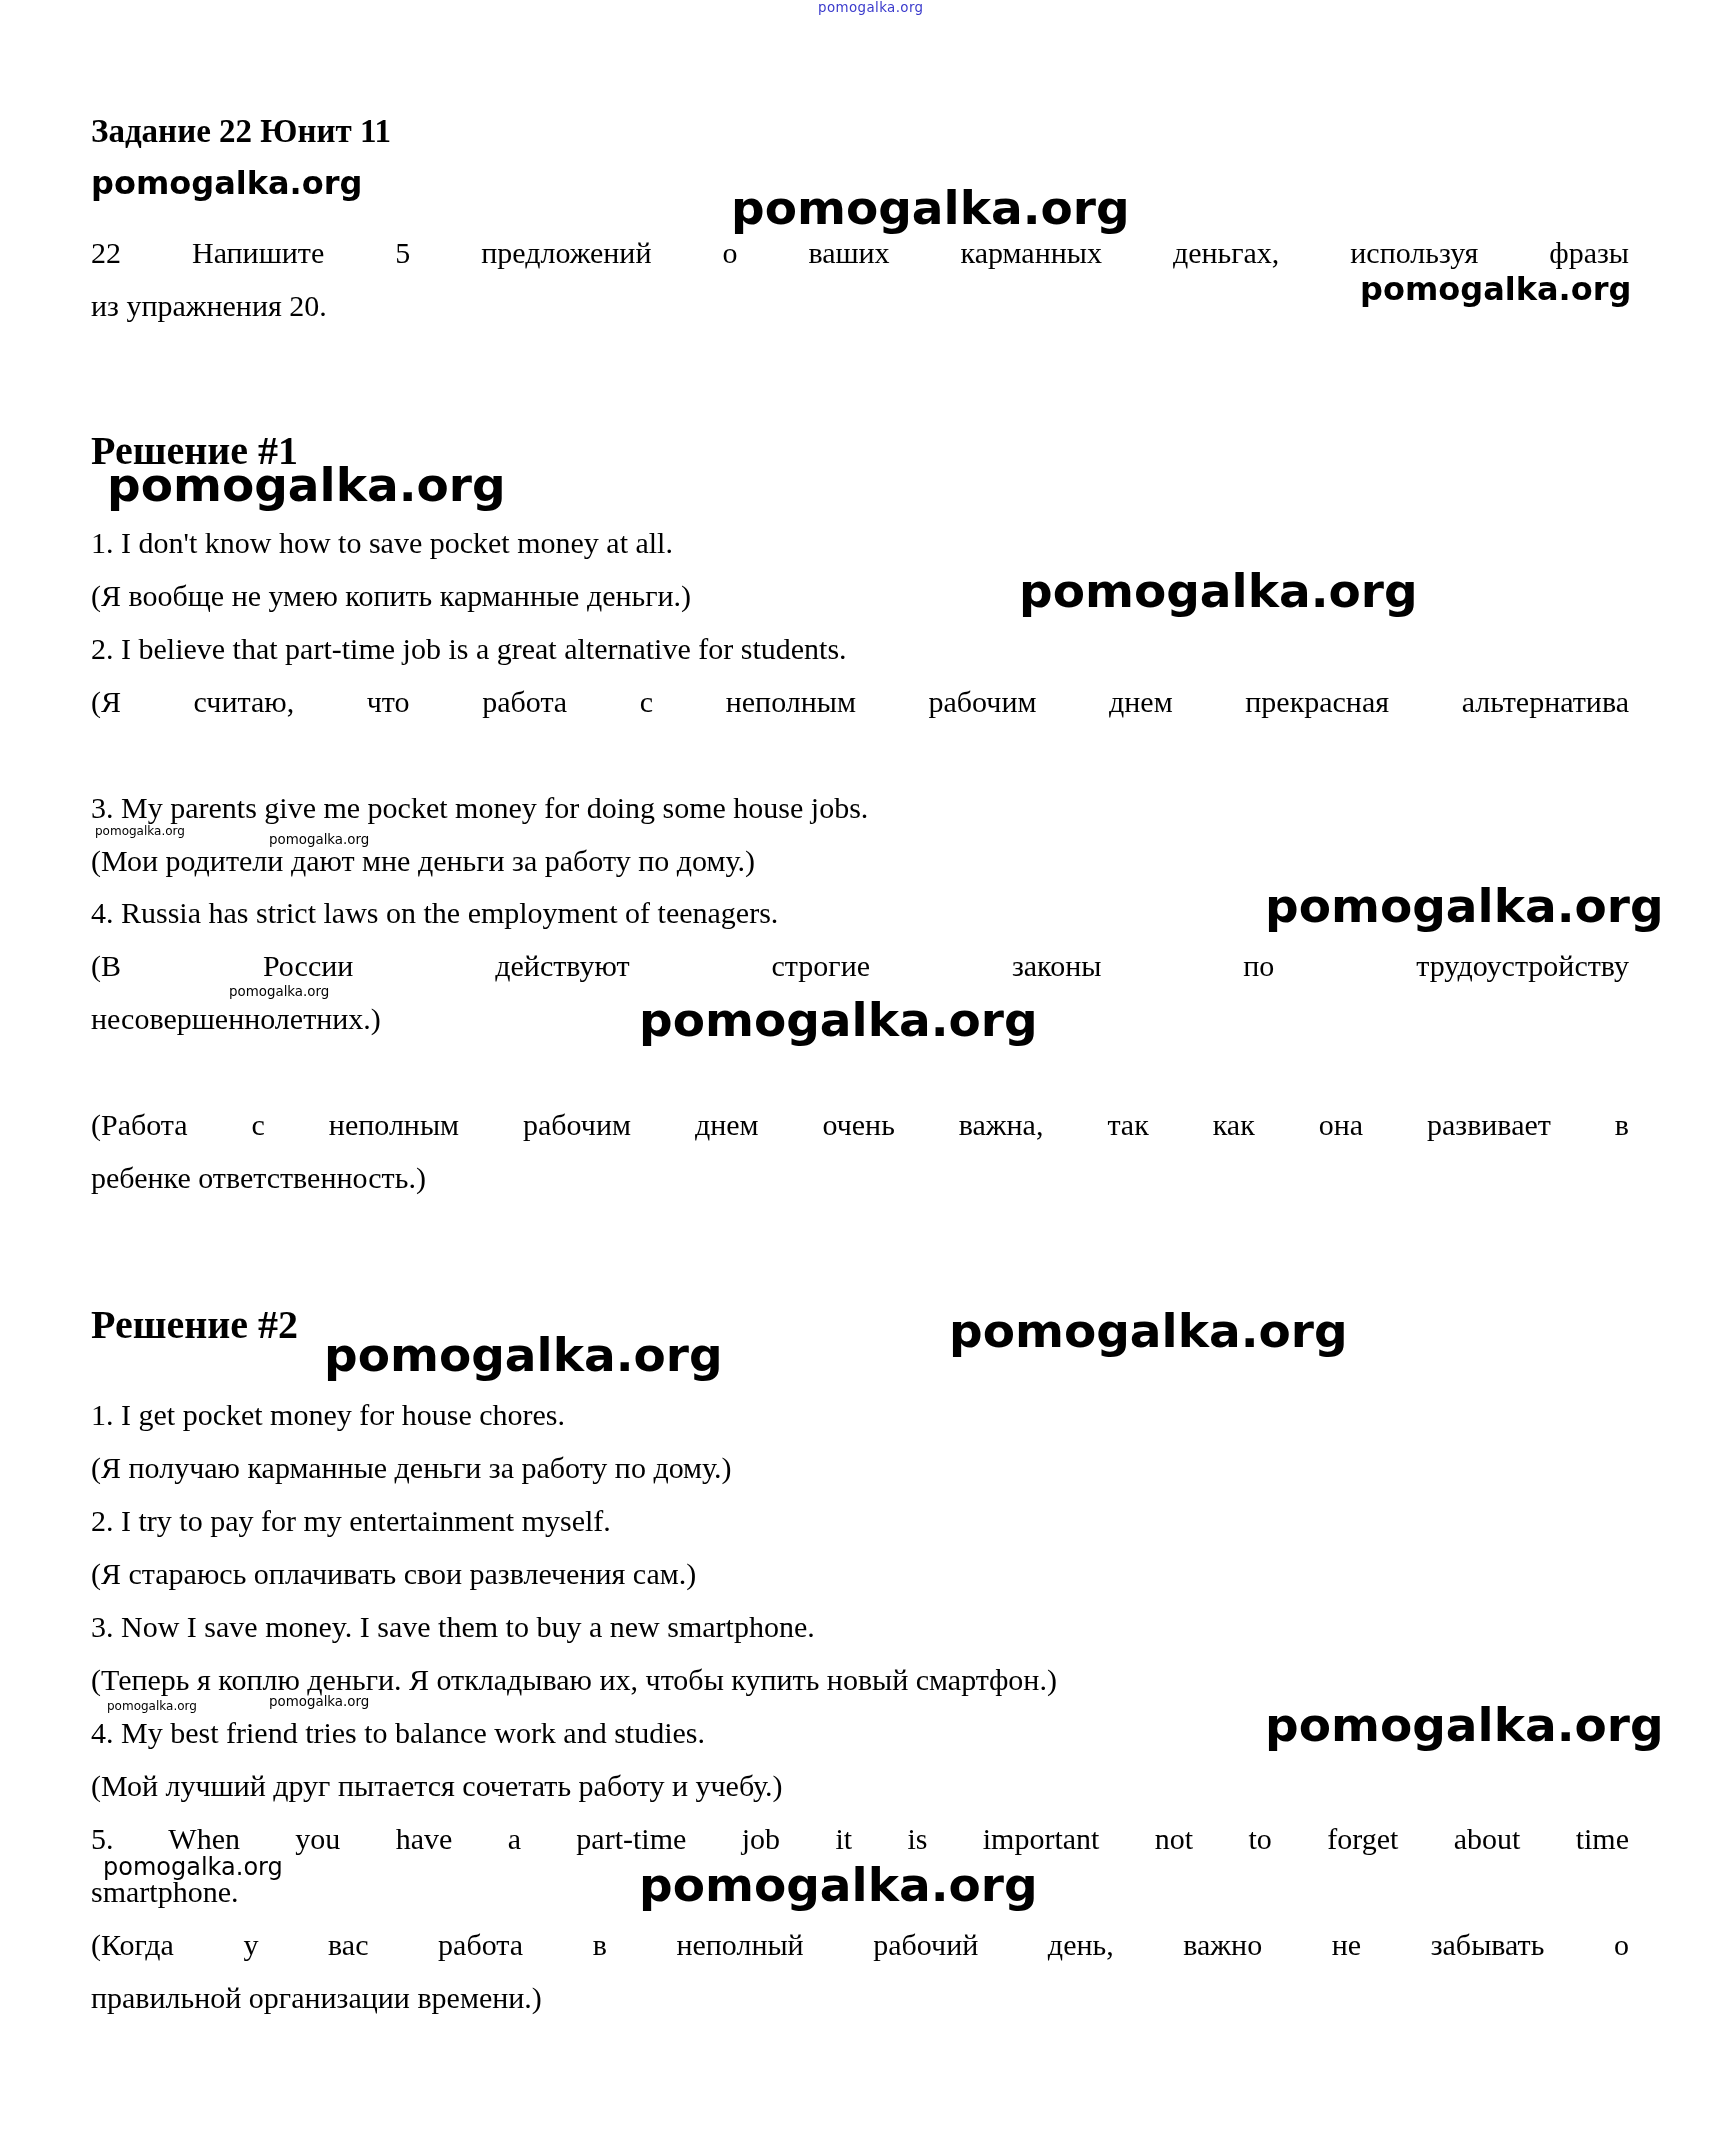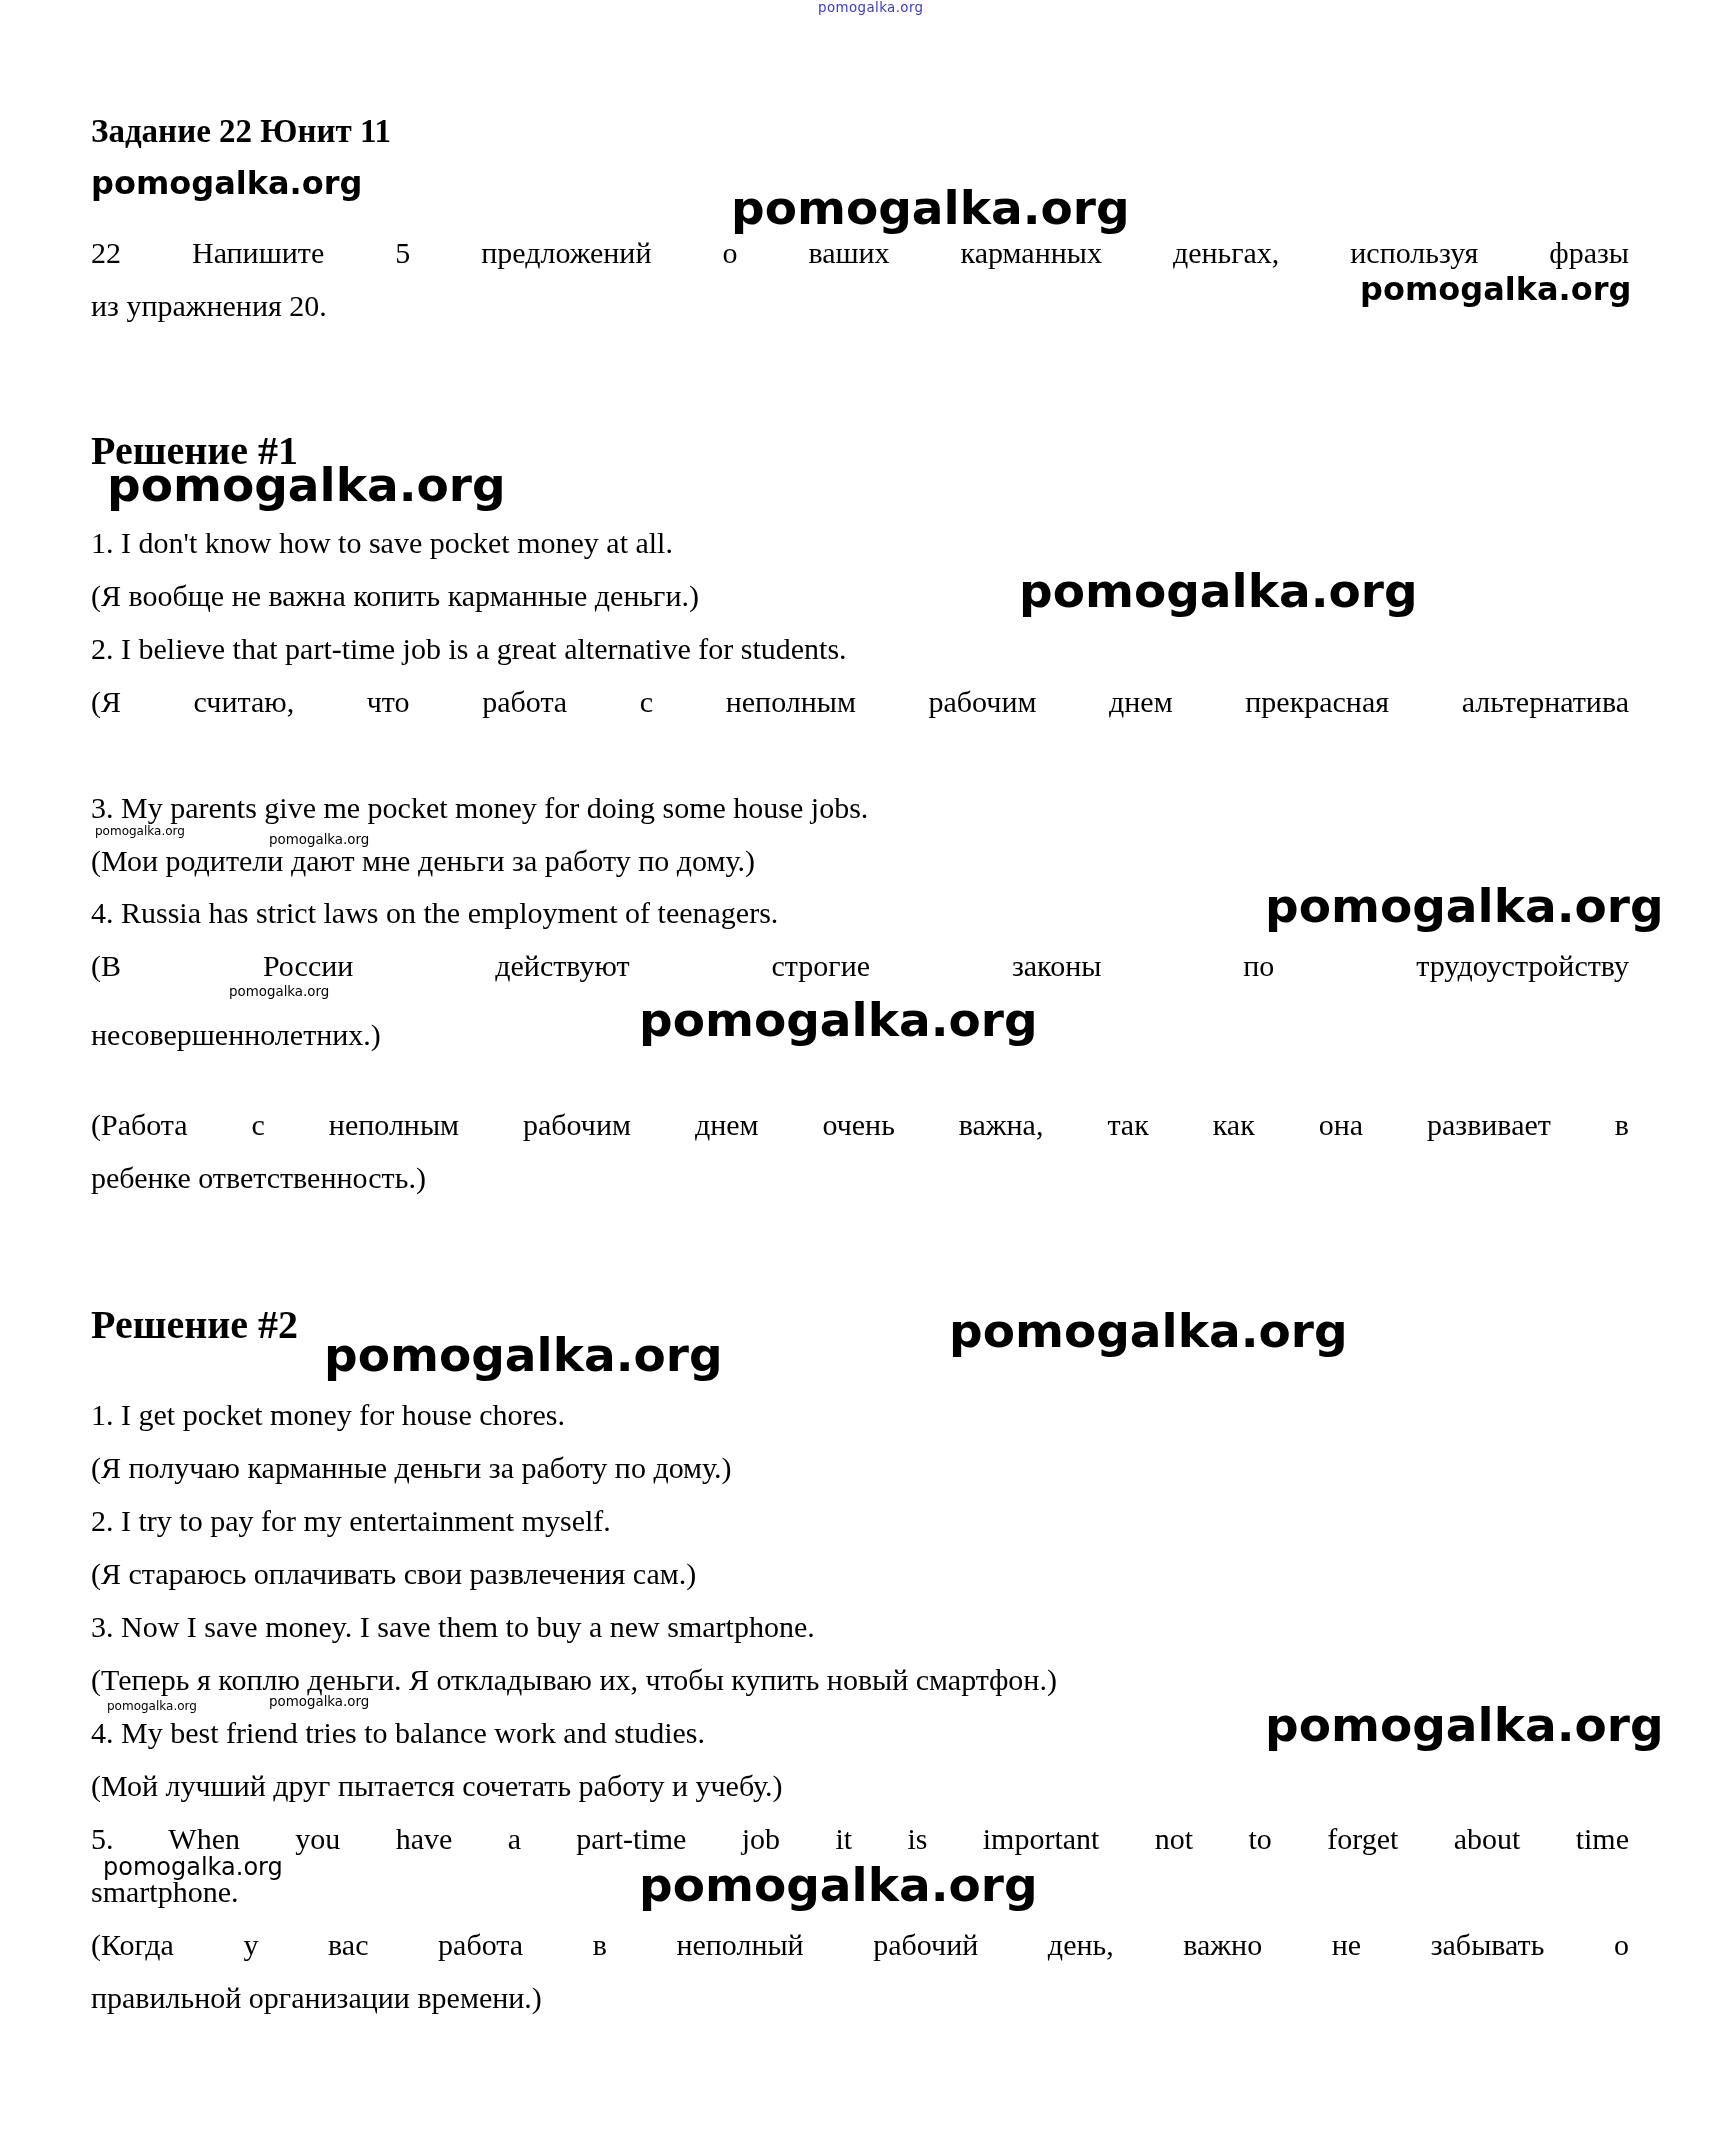--- a/index.html
+++ b/index.html
@@ -31,36 +31,36 @@
   <div class="abs sans wm-l" style="left:731px; top:180px;">pomogalka.org</div>
 
   <div class="abs serif line justify" style="top:226px;">22 Напишите 5 предложений о ваших карманных деньгах, используя фразы</div>
   <div class="abs serif line" style="top:279px;">из упражнения 20.</div>
   <div class="abs sans wm-s" style="left:1360px; top:270px;">pomogalka.org</div>
 
   <div class="abs serif section-title" style="top:427px;">Решение #1</div>
   <div class="abs sans wm-l" style="left:107px; top:457px;">pomogalka.org</div>
 
   <div class="abs serif line" style="top:516px;">1. I don't know how to save pocket money at all.</div>
-  <div class="abs serif line" style="top:569px;">(Я вообще не важна копить карманные деньги.)</div>
+  <div class="abs serif line" style="top:569px;">(Я вообще не умею копить карманные деньги.)</div>
   <div class="abs sans wm-l" style="left:1019px; top:563px;">pomogalka.org</div>
 
   <div class="abs serif line" style="top:622px;">2. I believe that part-time job is a great alternative for students.</div>
   <div class="abs serif line justify" style="top:675px;">(Я считаю, что работа с неполным рабочим днем прекрасная альтернатива</div>
 
   <div class="abs serif line" style="top:781px;">3. My parents give me pocket money for doing some house jobs.</div>
   <div class="abs sans wm-xxs" style="left:95px; top:824px;">pomogalka.org</div>
   <div class="abs sans wm-xs" style="left:269px; top:832px;">pomogalka.org</div>
   <div class="abs serif line" style="top:834px;">(Мои родители дают мне деньги за работу по дому.)</div>
 
   <div class="abs serif line" style="top:886px;">4. Russia has strict laws on the employment of teenagers.</div>
   <div class="abs sans wm-l" style="left:1265px; top:878px;">pomogalka.org</div>
   <div class="abs serif line justify" style="top:939px;">(В России действуют строгие законы по трудоустройству</div>
   <div class="abs sans wm-xs" style="left:229px; top:984px;">pomogalka.org</div>
-  <div class="abs serif line" style="top:992px;margin-top:16px;">несовершеннолетних.)</div>
+  <div class="abs serif line" style="top:992px;">несовершеннолетних.)</div>
   <div class="abs sans wm-l" style="left:639px; top:992px;">pomogalka.org</div>
 
   <div class="abs serif line justify" style="top:1098px;">(Работа с неполным рабочим днем очень важна, так как она развивает в</div>
   <div class="abs serif line" style="top:1151px;">ребенке ответственность.)</div>
 
   <div class="abs serif section-title" style="top:1301px;">Решение #2</div>
   <div class="abs sans wm-l" style="left:324px; top:1327px;">pomogalka.org</div>
   <div class="abs sans wm-l" style="left:949px; top:1303px;">pomogalka.org</div>
 
   <div class="abs serif line" style="top:1388px;">1. I get pocket money for house chores.</div>

